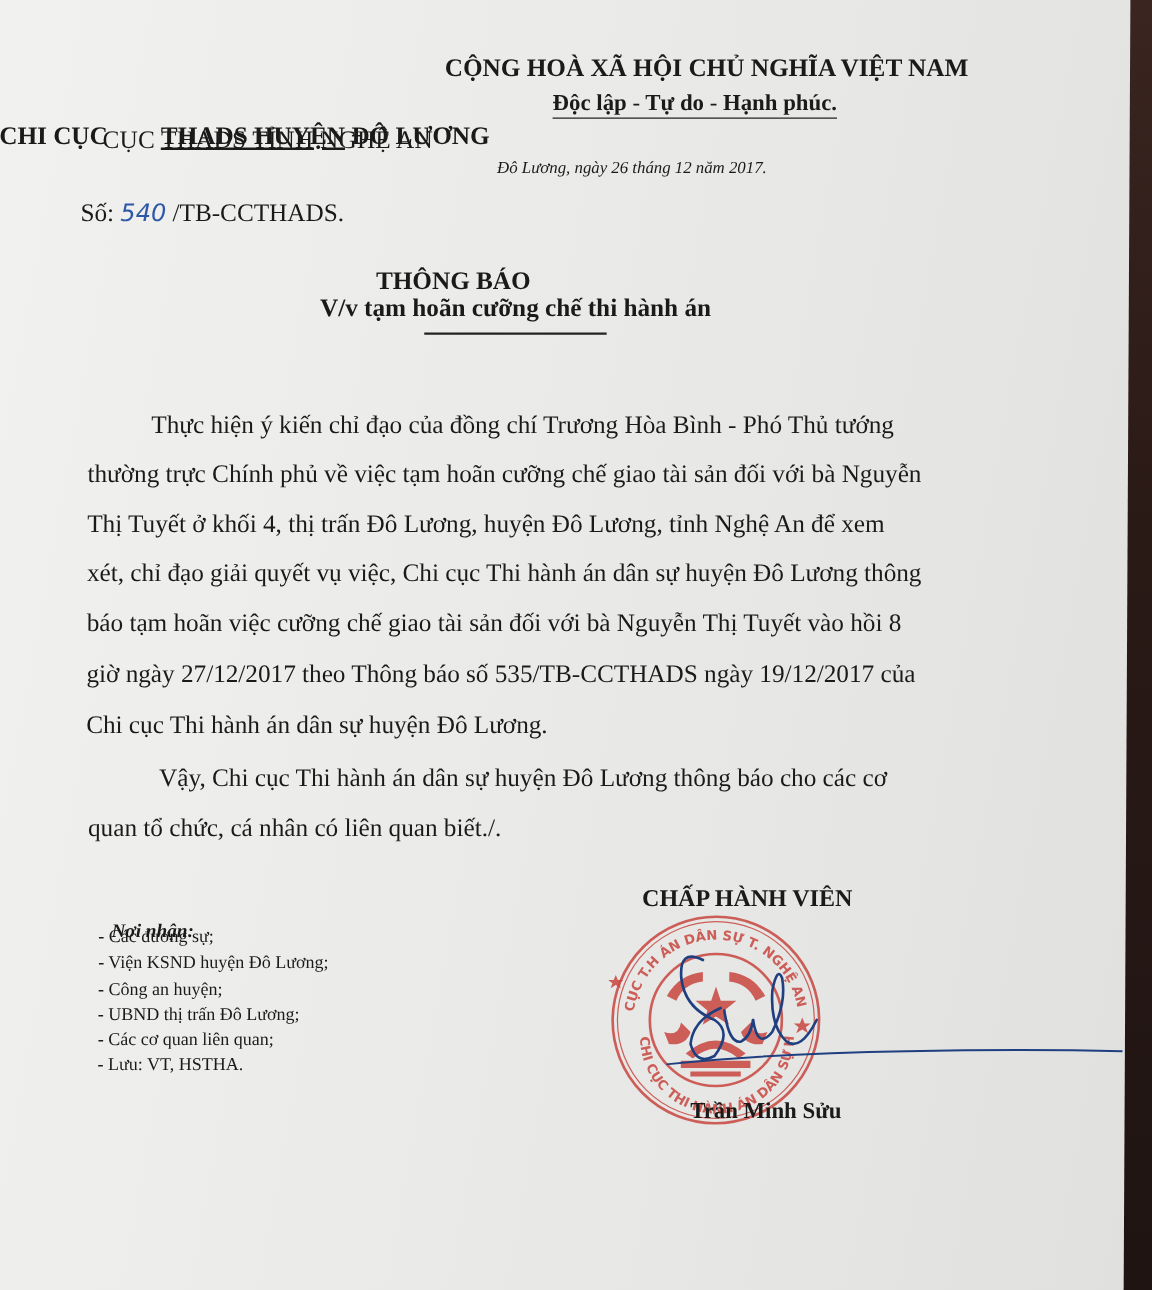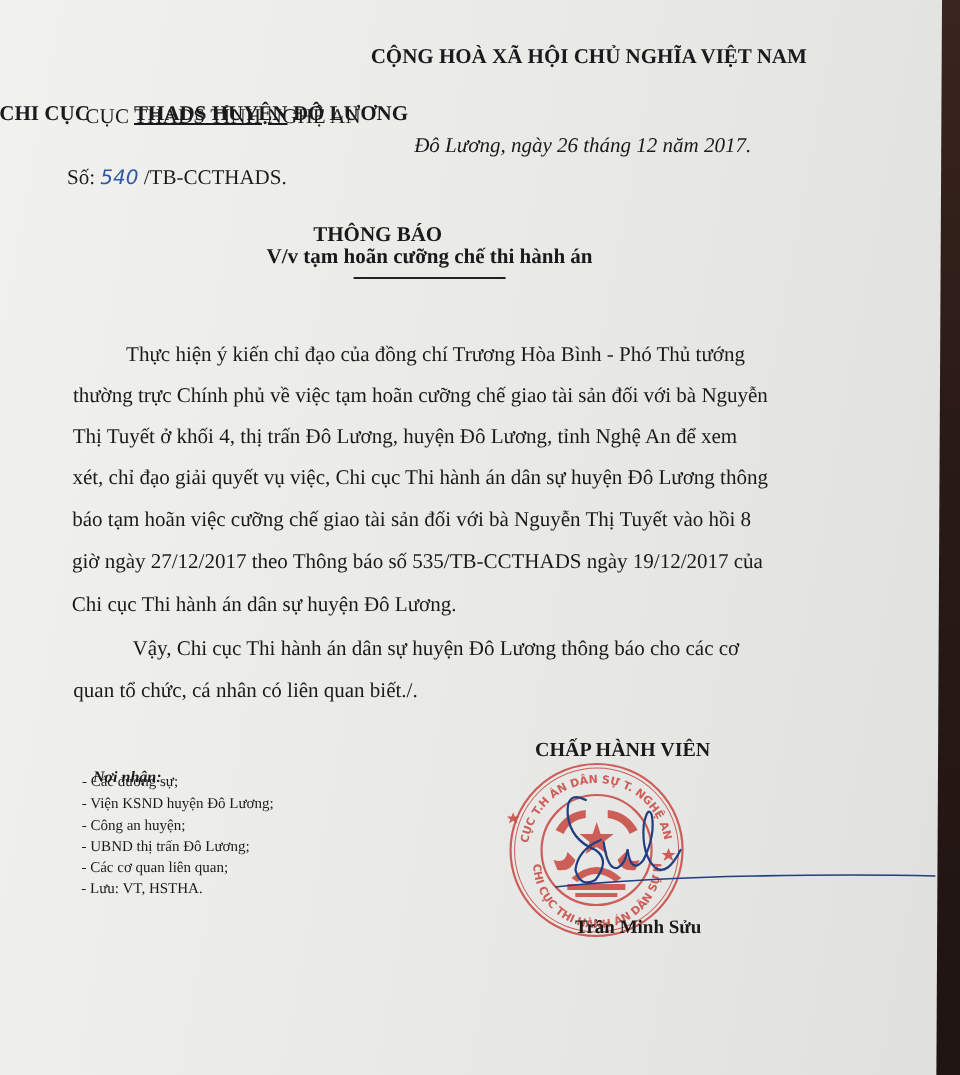--- a/index.html
+++ b/index.html
@@ -20,21 +20,21 @@
       transform-origin: top left;
     }
     .abs { position: absolute; white-space: nowrap; }
     .hdr-left-1 { left: 42px; top: 104px; font-size: 21px; letter-spacing: 0.2px; }
     .u { text-decoration: underline; text-underline-offset: 3px; padding-left: 39px; }
     .so { left: 68px; top: 165px; font-size: 21px; }
     .so .hand { color: #2d58a8; font-family: "DejaVu Sans", sans-serif; font-size: 20px; font-style: italic; }
     .hdr-right-1 { left: 371px; top: 44px; font-size: 21px; font-weight: bold; }
     .hdr-right-2 { left: 461px; top: 76px; font-size: 19px; font-weight: bold; }
     .hdr-right-2 span { border-bottom: 1.5px solid #222; padding-bottom: 1px; }
-    .date { left: 415px; top: 133px; font-size: 21px; font-style: italic; }
+    .date { left: 415px; top: 133px; font-size: 14px; font-style: italic; }
     .title { left: 0; width: 808px; text-align: center; top: 222px; font-size: 21px; font-weight: bold; }
     .title span { margin-left: -50px; }
     .subject { left: 268px; top: 244px; font-size: 21px; font-weight: bold; }
     .subj-rule { position: absolute; left: 355px; top: 277px; width: 152px; height: 1.5px; background: #222; }
     .body-line { font-size: 21px; left: 75px; }
     .sig-title { left: 539px; top: 738px; font-size: 20px; font-weight: bold; }
     .recv-head { left: 97px; top: 752px; font-size: 16px; font-weight: bold; font-style: italic; margin-top: 16px; }
     .recv-item { left: 86px; font-size: 15px; }
     .signer { left: 580px; top: 916px; font-size: 19px; font-weight: bold; }
     .stamp { position: absolute; left: 510px; top: 760px; width: 182px; height: 180px; }
@@ -55,20 +55,21 @@
   <div class="abs" style="left:0px; top:101px; font-size:21px; font-weight:bold;">
     <span>CHI CỤC </span><span class="u">THADS HUYỆN</span><span> ĐÔ LƯƠNG</span>
   </div>
   <div class="abs so">
     <span>Số:</span>
     <span class="hand">540</span>
     <span>/TB-CCTHADS.</span>
   </div>
 
   <div class="abs hdr-right-1">CỘNG HOÀ XÃ HỘI CHỦ NGHĨA VIỆT NAM</div>
+  <div class="abs hdr-right-2"><span>Độc lập - Tự do - Hạnh phúc.</span></div>
   <div class="abs date">Đô Lương, ngày 26  tháng 12  năm 2017.</div>
 
   <div class="abs title"><span>THÔNG BÁO</span></div>
   <div class="abs subject">V/v tạm hoãn cưỡng chế thi hành án</div>
   <div class="subj-rule"></div>
 
   <div class="abs body-line" style="top:383px;">thường trực Chính phủ về việc tạm hoãn cưỡng chế giao tài sản đối với bà Nguyễn</div>
   <div class="abs body-line" style="left:128px; top:342px;">Thực hiện ý kiến chỉ đạo của đồng chí Trương Hòa Bình - Phó Thủ tướng</div>
   <div class="abs body-line" style="top:424px;">Thị Tuyết ở khối 4, thị trấn Đô Lương, huyện Đô Lương, tỉnh Nghệ An để xem</div>
   <div class="abs body-line" style="top:465px;text-align:right;">xét, chỉ đạo giải quyết vụ việc, Chi cục Thi hành án dân sự huyện Đô Lương thông</div>

